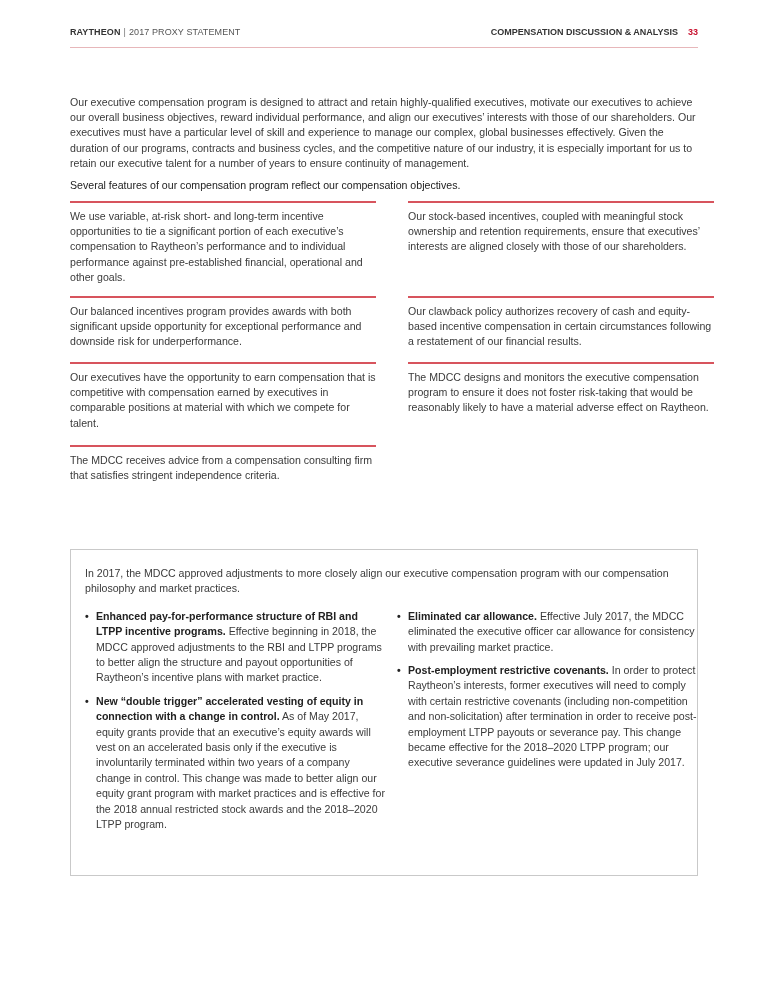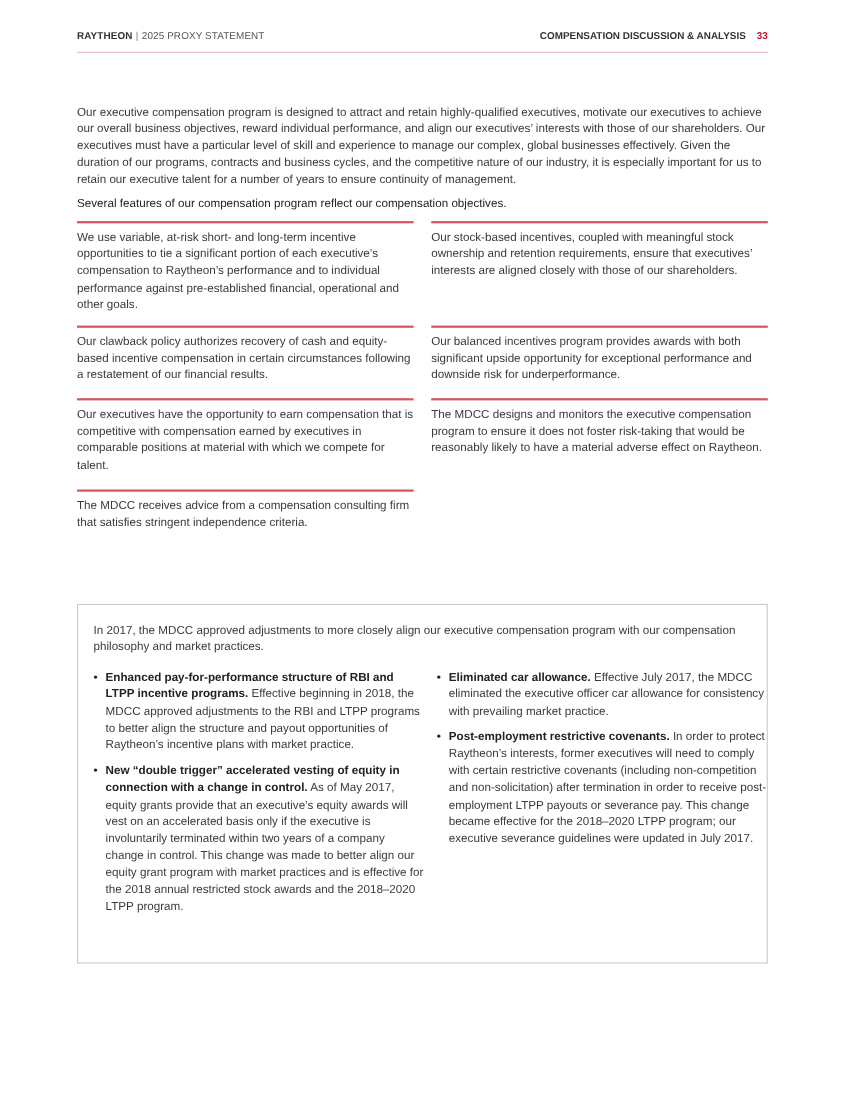--- a/index.html
+++ b/index.html
@@ -11,55 +11,55 @@
     .hdr-brand { font-weight: bold; color: #333; }
     .hdr-sep { color: #777; margin: 0 3px; }
     .hdr-right { font-size: 9px; font-weight: bold; color: #333; padding-top: 5px; }
     .hdr-page { color: #c8102e; margin-left: 10px; }
 
     .main { position: absolute; left: 70px; width: 628px; top: 92px; }
     .main-title { font-size: 19px; font-weight: bold; color: #1d1d1d; letter-spacing: 0px; line-height: 22px; }
     .intro { font-size: 10.6px; line-height: 15.2px; color: #3a3a3a; margin-top: 3px; }
     .features-lead { font-size: 10.6px; font-weight: normal; color: #222; margin-top: 7px; line-height: 14px; }
 
-    .features { position: relative; margin-top: 9px; display: grid; grid-template-columns: 306px 306px; column-gap: 16px; }
+    .features { position: relative; margin-top: 9px; display: grid; grid-template-columns: 306px 306px; column-gap: 32px; }
     .feature { border-top: 2px solid #d7545d; padding-top: 6px; font-size: 10.6px; line-height: 15.2px; color: #3a3a3a; }
     .f-h1 { height: 95px; }
     .f-h2 { height: 66px; }
     .f-h3 { height: 83px; }
 
     .callout { position: absolute; left: 70px; top: 549px; width: 628px; height: 327px; border: 1px solid #c9c9c9; padding: 12px 14px 0 14px; }
     .callout-title { font-size: 13.6px; font-weight: bold; color: #c8102e; line-height: 17px; }
     .callout-intro { font-size: 10.6px; line-height: 15.4px; color: #3a3a3a; margin-top: 4px; }
     .callout-cols { display: grid; grid-template-columns: 300px 300px; column-gap: 12px; margin-top: 12px; }
     .bullet { position: relative; padding-left: 11px; font-size: 10.6px; line-height: 15.4px; color: #3a3a3a; margin-bottom: 8px; }
     .bullet-dot { position: absolute; left: 0; top: 0; font-weight: bold; color: #222; }
     .bullet-lead { font-weight: bold; color: #222; }
   </style>
 </head>
 <body>
 
 <div class="page-header">
   <div class="hdr-left">
-    <span class="hdr-brand">RAYTHEON</span><span class="hdr-sep">|</span><span>2025 PROXY STATEMENT</span>
+    <span class="hdr-brand">RAYTHEON</span><span class="hdr-sep">|</span><span>2017 PROXY STATEMENT</span>
   </div>
   <div class="hdr-right">
     <span>COMPENSATION DISCUSSION &amp; ANALYSIS</span><span class="hdr-page">33</span>
   </div>
 </div>
 
 <div class="main">
   <p class="intro">Our executive compensation program is designed to attract and retain highly-qualified executives, motivate our executives to achieve our overall business objectives, reward individual performance, and align our executives’ interests with those of our shareholders. Our executives must have a particular level of skill and experience to manage our complex, global businesses effectively. Given the duration of our programs, contracts and business cycles, and the competitive nature of our industry, it is especially important for us to retain our executive talent for a number of years to ensure continuity of management.</p>
   <p class="features-lead">Several features of our compensation program reflect our compensation objectives.</p>
 
   <div class="features">
     <div class="feature f-h1">We use variable, at-risk short- and long-term incentive opportunities to tie a significant portion of each executive’s compensation to Raytheon’s performance and to individual performance against pre-established financial, operational and other goals.</div>
     <div class="feature f-h1">Our stock-based incentives, coupled with meaningful stock ownership and retention requirements, ensure that executives’ interests are aligned closely with those of our shareholders.</div>
+    <div class="feature f-h2">Our balanced incentives program provides awards with both significant upside opportunity for exceptional performance and downside risk for underperformance.</div>
     <div class="feature f-h2">Our clawback policy authorizes recovery of cash and equity-based incentive compensation in certain circumstances following a restatement of our financial results.</div>
-    <div class="feature f-h2">Our balanced incentives program provides awards with both significant upside opportunity for exceptional performance and downside risk for underperformance.</div>
     <div class="feature f-h3">Our executives have the opportunity to earn compensation that is competitive with compensation earned by executives in comparable positions at material with which we compete for talent.</div>
     <div class="feature f-h3">The MDCC designs and monitors the executive compensation program to ensure it does not foster risk-taking that would be reasonably likely to have a material adverse effect on Raytheon.</div>
     <div class="feature">The MDCC receives advice from a compensation consulting firm that satisfies stringent independence criteria.</div>
   </div>
 </div>
 
 <div class="callout">
   <p class="callout-intro">In 2017, the MDCC approved adjustments to more closely align our executive compensation program with our compensation philosophy and market practices.</p>
   <div class="callout-cols">
     <div>

